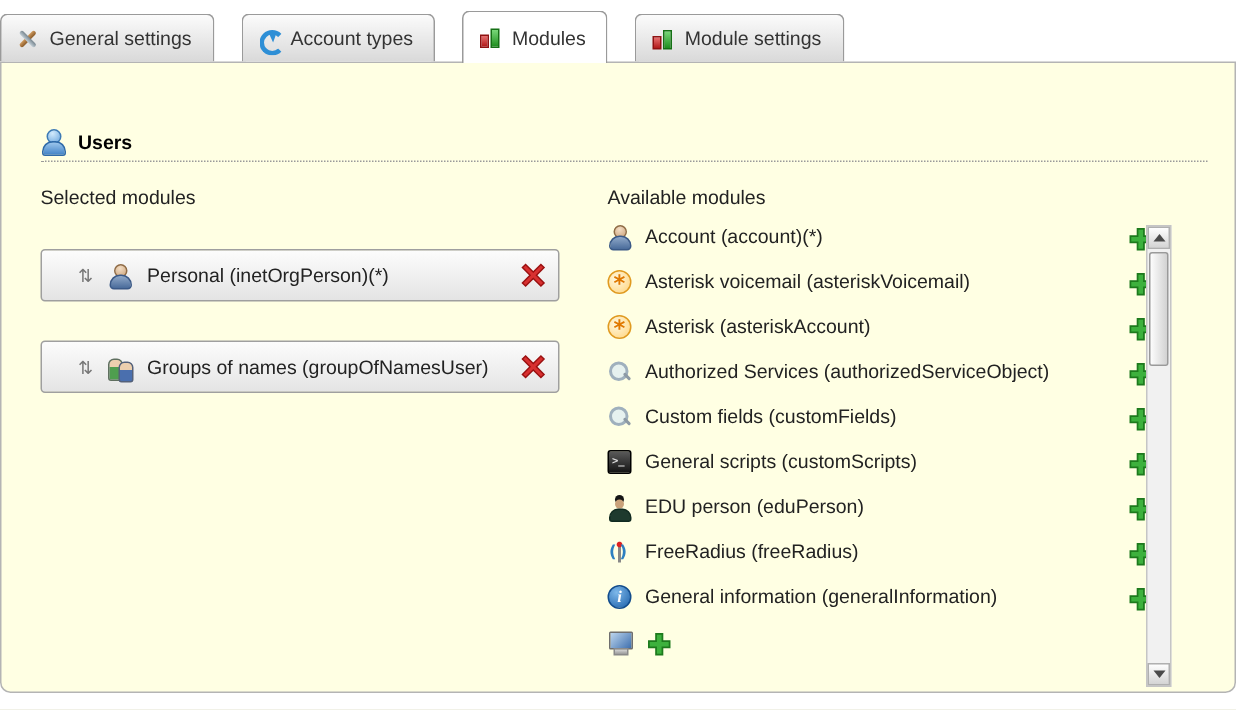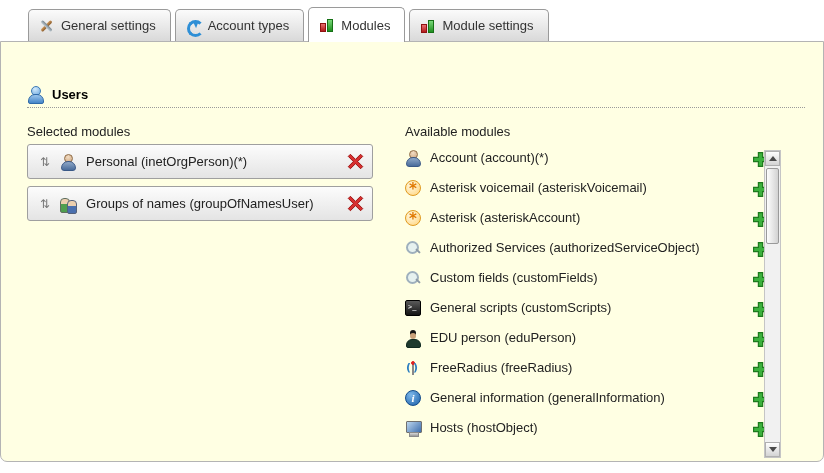--- a/index.html
+++ b/index.html
@@ -1,41 +1,41 @@
 <!DOCTYPE html>
 <html><head>
 <meta charset="utf-8">
 <style>
   *{box-sizing:border-box}
   html,body{margin:0;padding:0}
   body{font-family:"Liberation Sans","DejaVu Sans",sans-serif;background:#dcdcdc}
   .screen{width:824px;height:473px;background:#fff;position:relative;overflow:hidden}
 
   
-  .tabbar{display:flex;align-items:flex-end;gap:4px;padding:7px 0 0 28px;height:41px;position:relative;z-index:3}
+  .tabbar{display:flex;align-items:flex-end;gap:18px;padding:7px 0 0 0;height:41px;position:relative;z-index:3}
   .tab{display:flex;align-items:center;gap:7px;padding:0 14px 0 9px;height:32px;
        border:1px solid #9a9a9a;border-bottom:none;border-radius:5px 5px 0 0;
        background:linear-gradient(#fbfbfb,#d9d9d9);font-size:13px;color:#333;cursor:pointer;white-space:nowrap}
   .tab.active{background:#fff;height:35px;position:relative;top:1px;z-index:4}
 
   
   .content{position:absolute;top:41px;left:0;width:824px;height:421px;background:#ffffe3;
            border:1px solid #b4b4b4;border-radius:0 0 7px 7px;overflow:hidden;z-index:1}
   .section-head{display:flex;align-items:flex-end;gap:9px;margin:44px 0 0 26px}
   .section-title{font-weight:bold;font-size:13px;color:#000}
   .dotted{border-bottom:1px dotted #9a9a9a;margin:5px 18px 0 26px}
   .cols{display:flex;margin:16px 0 0 26px}
   .col-left{width:350px}
   .col-right{margin-left:28px;width:376px;position:relative}
   .col-head{font-size:13px;color:#222;height:16px}
 
   
-  .sel-box{display:flex;align-items:center;height:35px;width:346px;margin-top:4px;margin-bottom:7px;
+  .sel-box{display:flex;align-items:center;height:35px;width:346px;margin-top:26px;margin-bottom:7px;
            border:1px solid #9f9f9f;border-radius:3px;background:linear-gradient(#fcfcfc,#e4e4e4);
-           padding:0 8px 0 12px}
+           padding:0 8px 0 24px}
   .drag-handle{color:#777;font-size:12px;line-height:12px;cursor:move;margin-right:10px;user-select:none}
   .drag-handle::before{content:"\21C5"}
   .sel-label{flex:1;font-size:13px;color:#222;margin-left:10px}
   .del-btn{width:18px;height:18px;cursor:pointer;display:flex;align-items:center;justify-content:center}
 
   
   .avail-list{margin-top:10px}
   .row{display:flex;height:30px;padding-right:12px}
   .row .icon{margin-right:9px}
   .row-label{flex:1;font-size:13px;color:#222}
@@ -268,21 +268,20 @@
             <span class="row-label" data-name="available-module-label">General information (generalInformation)</span>
             <span class="add-btn" data-name="add-module-button">
               <svg data-name="add-icon" viewBox="0 0 16 16" width="17" height="17">
                   <path d="M6 1.5h4V6h4.5v4H10v4.5H6V10H1.5V6H6z" fill="#3db13d" stroke="#1d7a1d" stroke-width="1.1"></path>
                 </svg>
             </span>
           </div>
 
           <div class="row" data-name="available-module-row">
             <span class="icon" data-name="computer-icon" data-icon="computer-icon"></span>
-            <span class="row-label" data-name="available-module-label">Hosts (hostObject)</span>
             <span class="add-btn" data-name="add-module-button">
               <svg data-name="add-icon" viewBox="0 0 16 16" width="17" height="17">
                   <path d="M6 1.5h4V6h4.5v4H10v4.5H6V10H1.5V6H6z" fill="#3db13d" stroke="#1d7a1d" stroke-width="1.1"></path>
                 </svg>
             </span>
           </div>
 
         </div>
 
         <div class="scrollbar" data-name="scrollbar">

